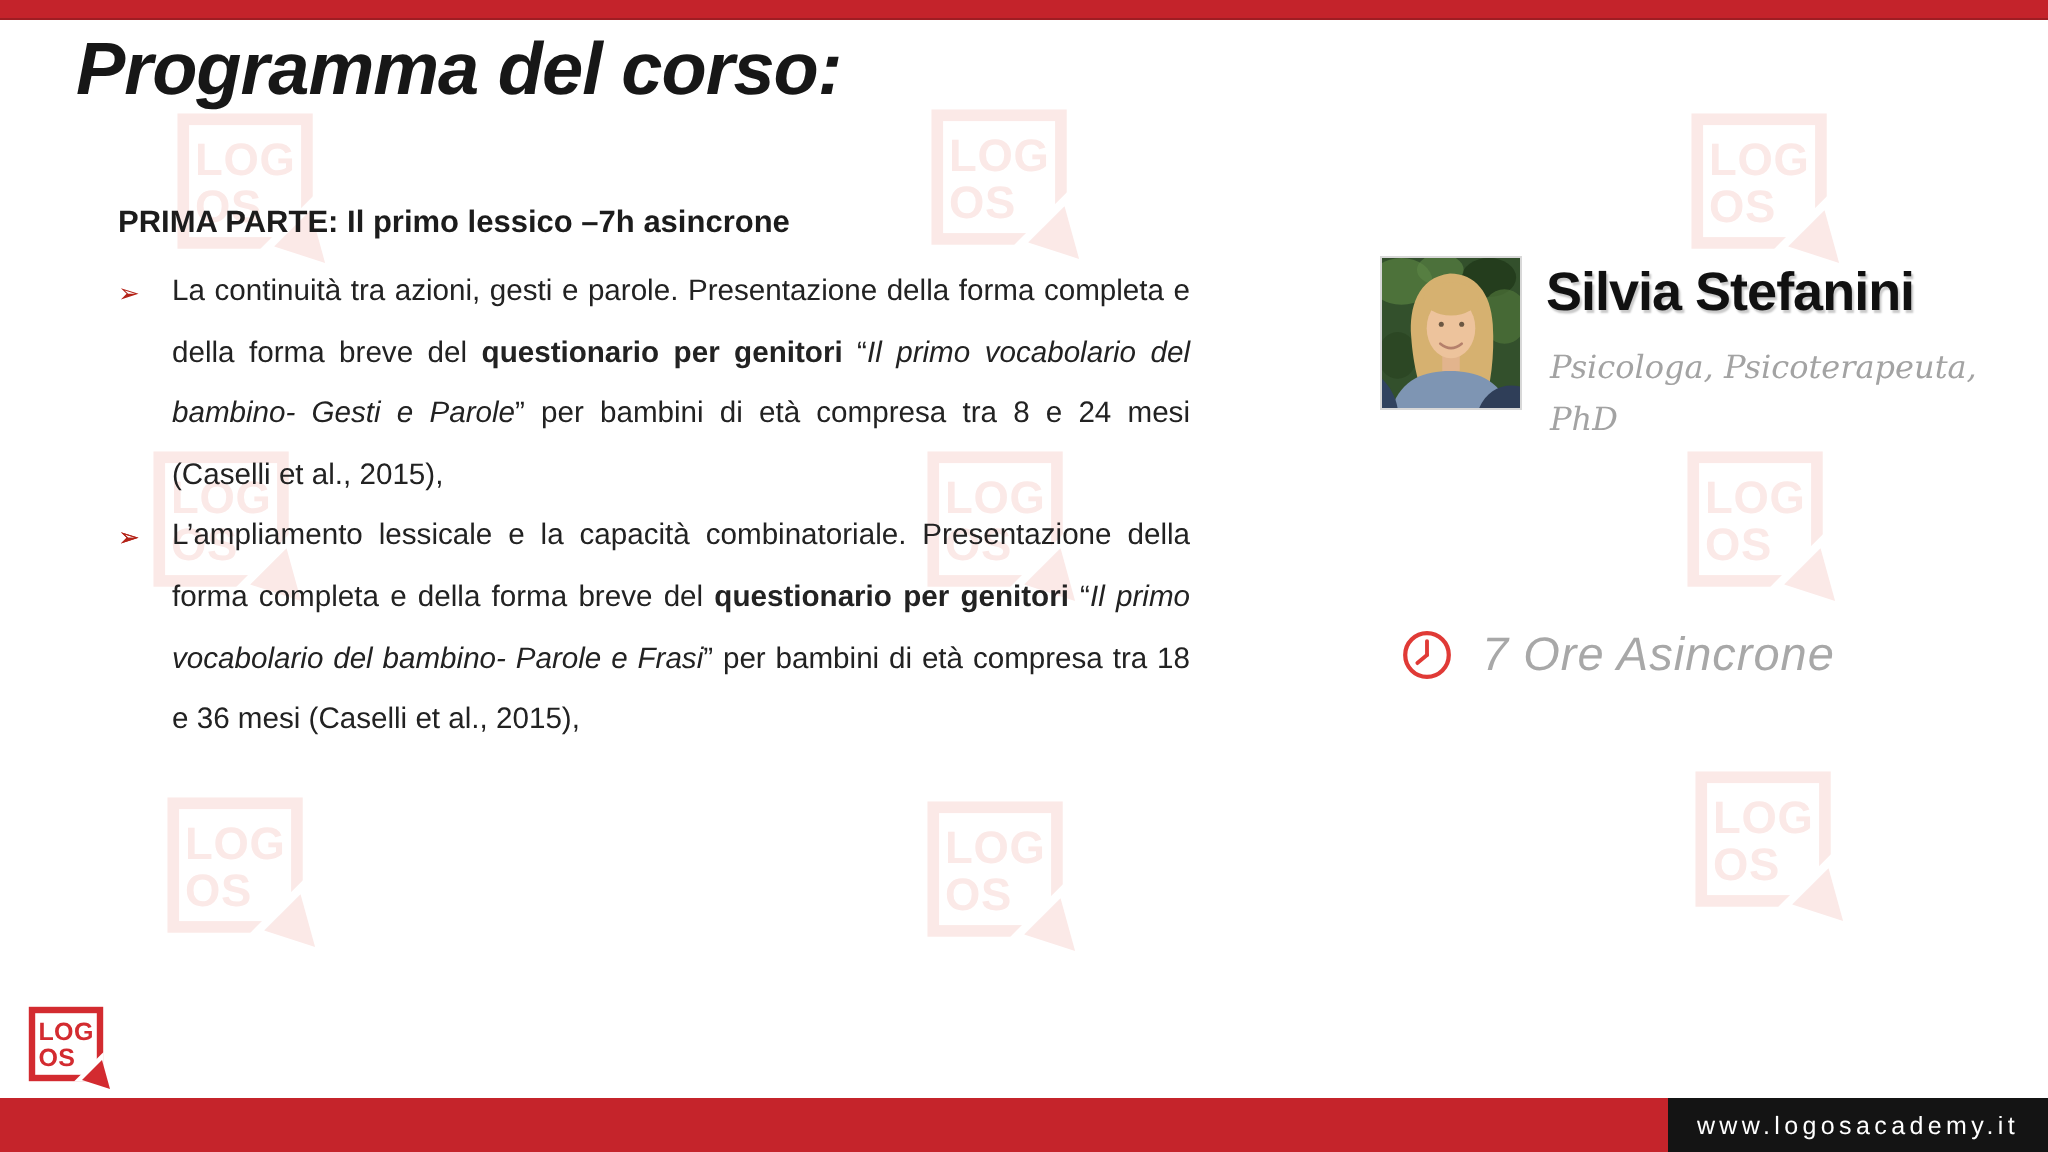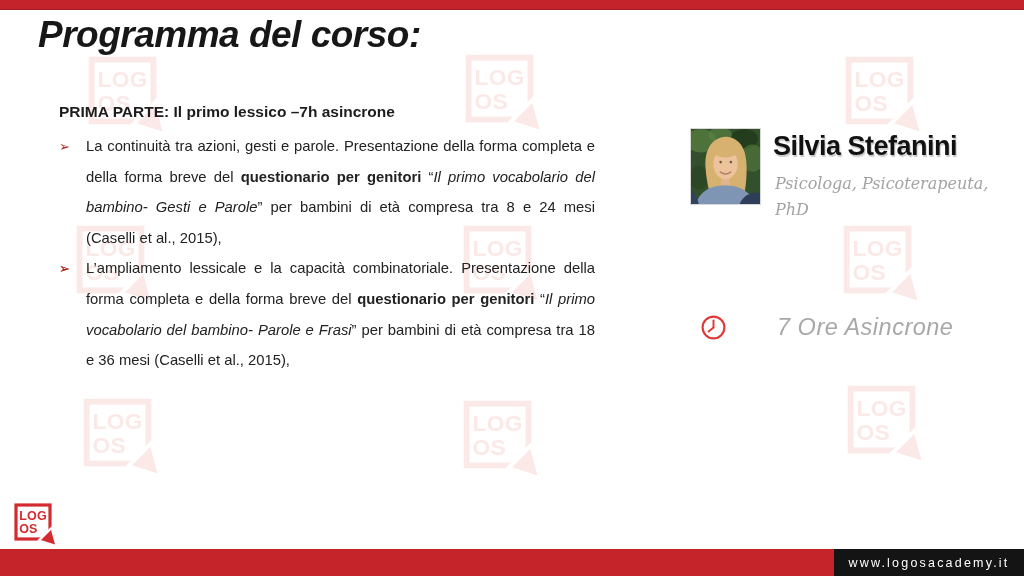--- a/index.html
+++ b/index.html
@@ -35,21 +35,21 @@
     font-weight:700;font-size:27px;color:#111;
     letter-spacing:-0.5px;text-shadow:1px 1.5px 1px #c9c9c9;
   }
   .speaker-role{
     position:absolute;left:775px;top:171px;width:218px;z-index:1;
     font-family:"DejaVu Serif",serif;font-style:italic;
     font-size:16px;line-height:26px;color:#a3a3a3;
   }
   .duration{position:absolute;left:700px;top:314px;z-index:1;display:flex;align-items:center;}
   .clock{width:27px;height:27px;margin-right:14px;}
-  .duration-label{font-style:italic;font-size:23.5px;color:#a8a8a8;letter-spacing:0.5px;margin-left:36px;}
+  .duration-label{font-style:italic;font-size:23.5px;color:#a8a8a8;letter-spacing:0.5px;}
   
   .logo{position:absolute;left:14px;top:503px;width:44px;height:44px;color:#d32b30;z-index:2;}
   .logo svg{display:block;width:100%;height:100%;}
   
   .footer{position:absolute;left:0;top:549px;width:1024px;height:27px;background:#c5242b;z-index:3;}
   .footer-copy{
     position:absolute;left:10px;top:0;height:27px;display:flex;align-items:center;
     color:#ffffff;font-size:12.5px;letter-spacing:0.4px;
   }
   .footer-site{

